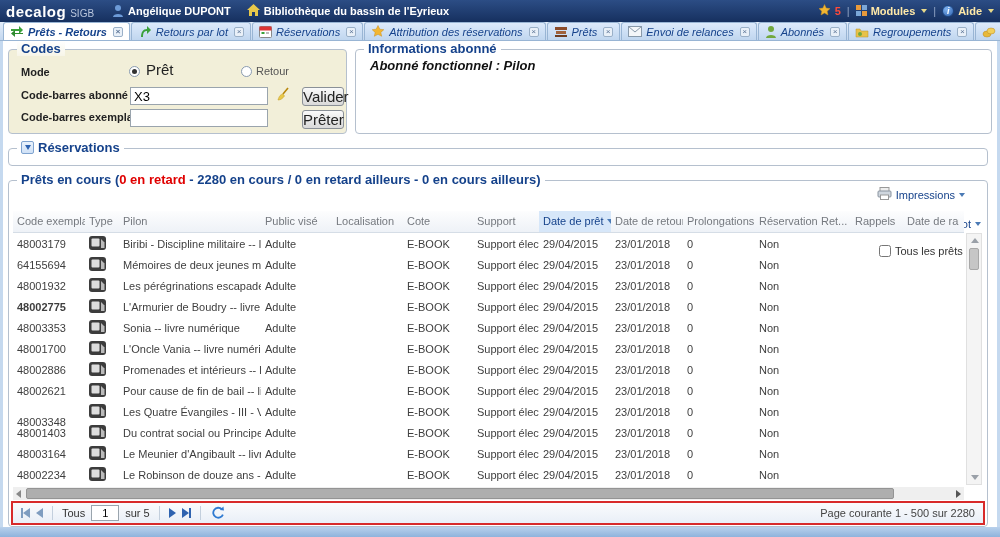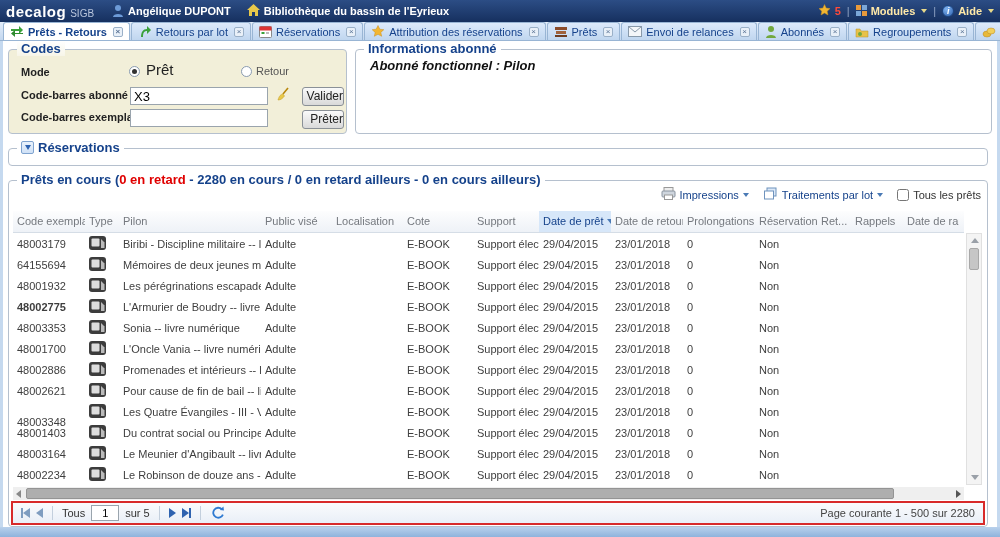--- a/index.html
+++ b/index.html
@@ -17,21 +17,21 @@
   .tb-right { margin-left:auto; display:flex; align-items:center; gap:6px; }
   .tb-sep { color:#8fa3c4; }
   .tb-link { display:flex; align-items:center; gap:4px; font-weight:bold; color:#ffe9a8; cursor:pointer; white-space:nowrap; }
   .caret { width:0; height:0; border-left:3px solid transparent; border-right:3px solid transparent; border-top:4px solid #e8d98a; margin-left:2px; }
   .notif { color:#ff4a3a; font-weight:bold; }
   .info-circle { width:12px; height:12px; border-radius:50%; background:radial-gradient(circle at 35% 30%,#7fb2ef,#2f63b0); border:1px solid #1d4580;
     color:#fff; font-size:9px; font-weight:bold; display:flex; align-items:center; justify-content:center; font-style:italic; }
 
   
   .tabbar { position:absolute; left:0; top:22px; width:1000px; height:19px;
-    background:linear-gradient(#e4eefa,#c3d7ef); border-bottom:1px solid #99b5d4; display:flex; align-items:flex-end; padding-left:3px; }
+    background:linear-gradient(#e4eefa,#c3d7ef); border-bottom:1px solid #99b5d4; display:flex; align-items:flex-end; padding-left:3px;font-style:italic; }
   .tab { display:flex; align-items:center; gap:4px; height:18px; padding:0 6px;
     border:1px solid #99b5d4; border-bottom:none; border-radius:3px 3px 0 0;
     background:linear-gradient(#ddeafb,#c0d6ef); margin-right:1px; font-size:11px; color:#15428b; white-space:nowrap; cursor:pointer; }
   .tab.active { background:#fff; font-weight:bold; }
   .tab .ticon { display:flex; align-items:center; }
   .tab .tclose { width:10px; height:10px; border:1px solid #9ab0c8; background:#e9f0f8; color:#5a7395;
     font-size:8px; line-height:8px; text-align:center; border-radius:2px; margin-left:2px; }
 
   
   .content { position:absolute; left:3px; top:41px; width:994px; height:486px; background:#fff; }
@@ -47,38 +47,38 @@
   .r-ex { top:61px; }
   .radio { position:absolute; width:11px; height:11px; border:1px solid #8a9bb0; border-radius:50%; background:#fff; }
   .radio.sel::after { content:""; position:absolute; left:2px; top:2px; width:5px; height:5px; border-radius:50%; background:#333; }
   .lbl-pret { position:absolute; left:137px; top:11px; font-size:15px; color:#222; }
   .lbl-retour { position:absolute; left:247px; top:15px; font-size:11px; color:#555; }
   .ipt { position:absolute; left:121px; width:138px; height:18px; border:1px solid #9aa4ad; background:#fff; font-size:13px; padding:0 3px; font-family:"Liberation Sans",sans-serif; }
   .ipt-ab { top:37px; }
   .ipt-ex { top:59px; }
   .broom { position:absolute; left:266px; top:37px; cursor:pointer; }
   .btn { position:absolute; left:293px; width:42px; height:19px; border:1px solid #8a9097; border-radius:3px;
-    background:linear-gradient(#fafafa,#d9d9d9); font-size:12px; color:#222; text-align:right; line-height:17px; cursor:pointer; }
+    background:linear-gradient(#fafafa,#d9d9d9); font-size:15px; color:#222; text-align:left; line-height:17px; cursor:pointer; }
   .btn-val { top:37px; } .btn-pre { top:60px; }
 
   
   .fs-infos { left:352px; top:8px; width:637px; height:85px; background:#fff; }
   .infos-text { position:absolute; left:14px; top:8px; font-size:13px; font-weight:bold; font-style:italic; color:#111; }
 
   
   .fs-resa { left:5px; top:107px; width:980px; height:18px; background:#fff; }
   .toggle-box { width:13px; height:13px; border:1px solid #7fa3cf; border-radius:2px; background:linear-gradient(#eaf2fc,#cfe1f6);
     display:flex; align-items:center; justify-content:center; cursor:pointer; }
   .toggle-box::after { content:""; width:0; height:0; border-left:3px solid transparent; border-right:3px solid transparent; border-top:5px solid #2f63b0; }
 
   
   .fs-prets { left:5px; top:139px; width:980px; height:347px; background:#fff; }
   .lg-red { color:#e00000; }
 
-  .grid-toolbar { position:absolute; right:6px; top:6px; display:flex; align-items:center; gap:14px; font-size:11px; color:#15428b; }
+  .grid-toolbar { position:absolute; right:6px; top:6px; display:flex; align-items:center; gap:14px; font-size:11px; color:#15428b;flex-direction:column; }
   .gt-item { display:flex; align-items:center; gap:4px; cursor:pointer; white-space:nowrap; }
   .gt-caret { width:0; height:0; border-left:3px solid transparent; border-right:3px solid transparent; border-top:4px solid #4a7ab5; }
   .gt-check { display:flex; align-items:center; gap:4px; color:#333; }
   .gt-check input { width:12px; height:12px; }
 
   .grid-head { position:absolute; left:4px; top:30px; width:951px; height:22px; display:flex;
     background:linear-gradient(#fdfdfe,#eef2f7); border-bottom:1px solid #d5dde6; overflow:hidden; }
   .hcell { font-size:11px; color:#75797f; padding:4px 2px 0 4px; white-space:nowrap; overflow:hidden; flex:none; display:flex; align-items:flex-start; gap:3px; }
   .hcell.sorted { background:#d7e7f9; color:#15428b; }
   .sort-arrow { width:0; height:0; border-left:4px solid transparent; border-right:4px solid transparent; border-top:5px solid #4a7ab5; margin-top:4px; }

